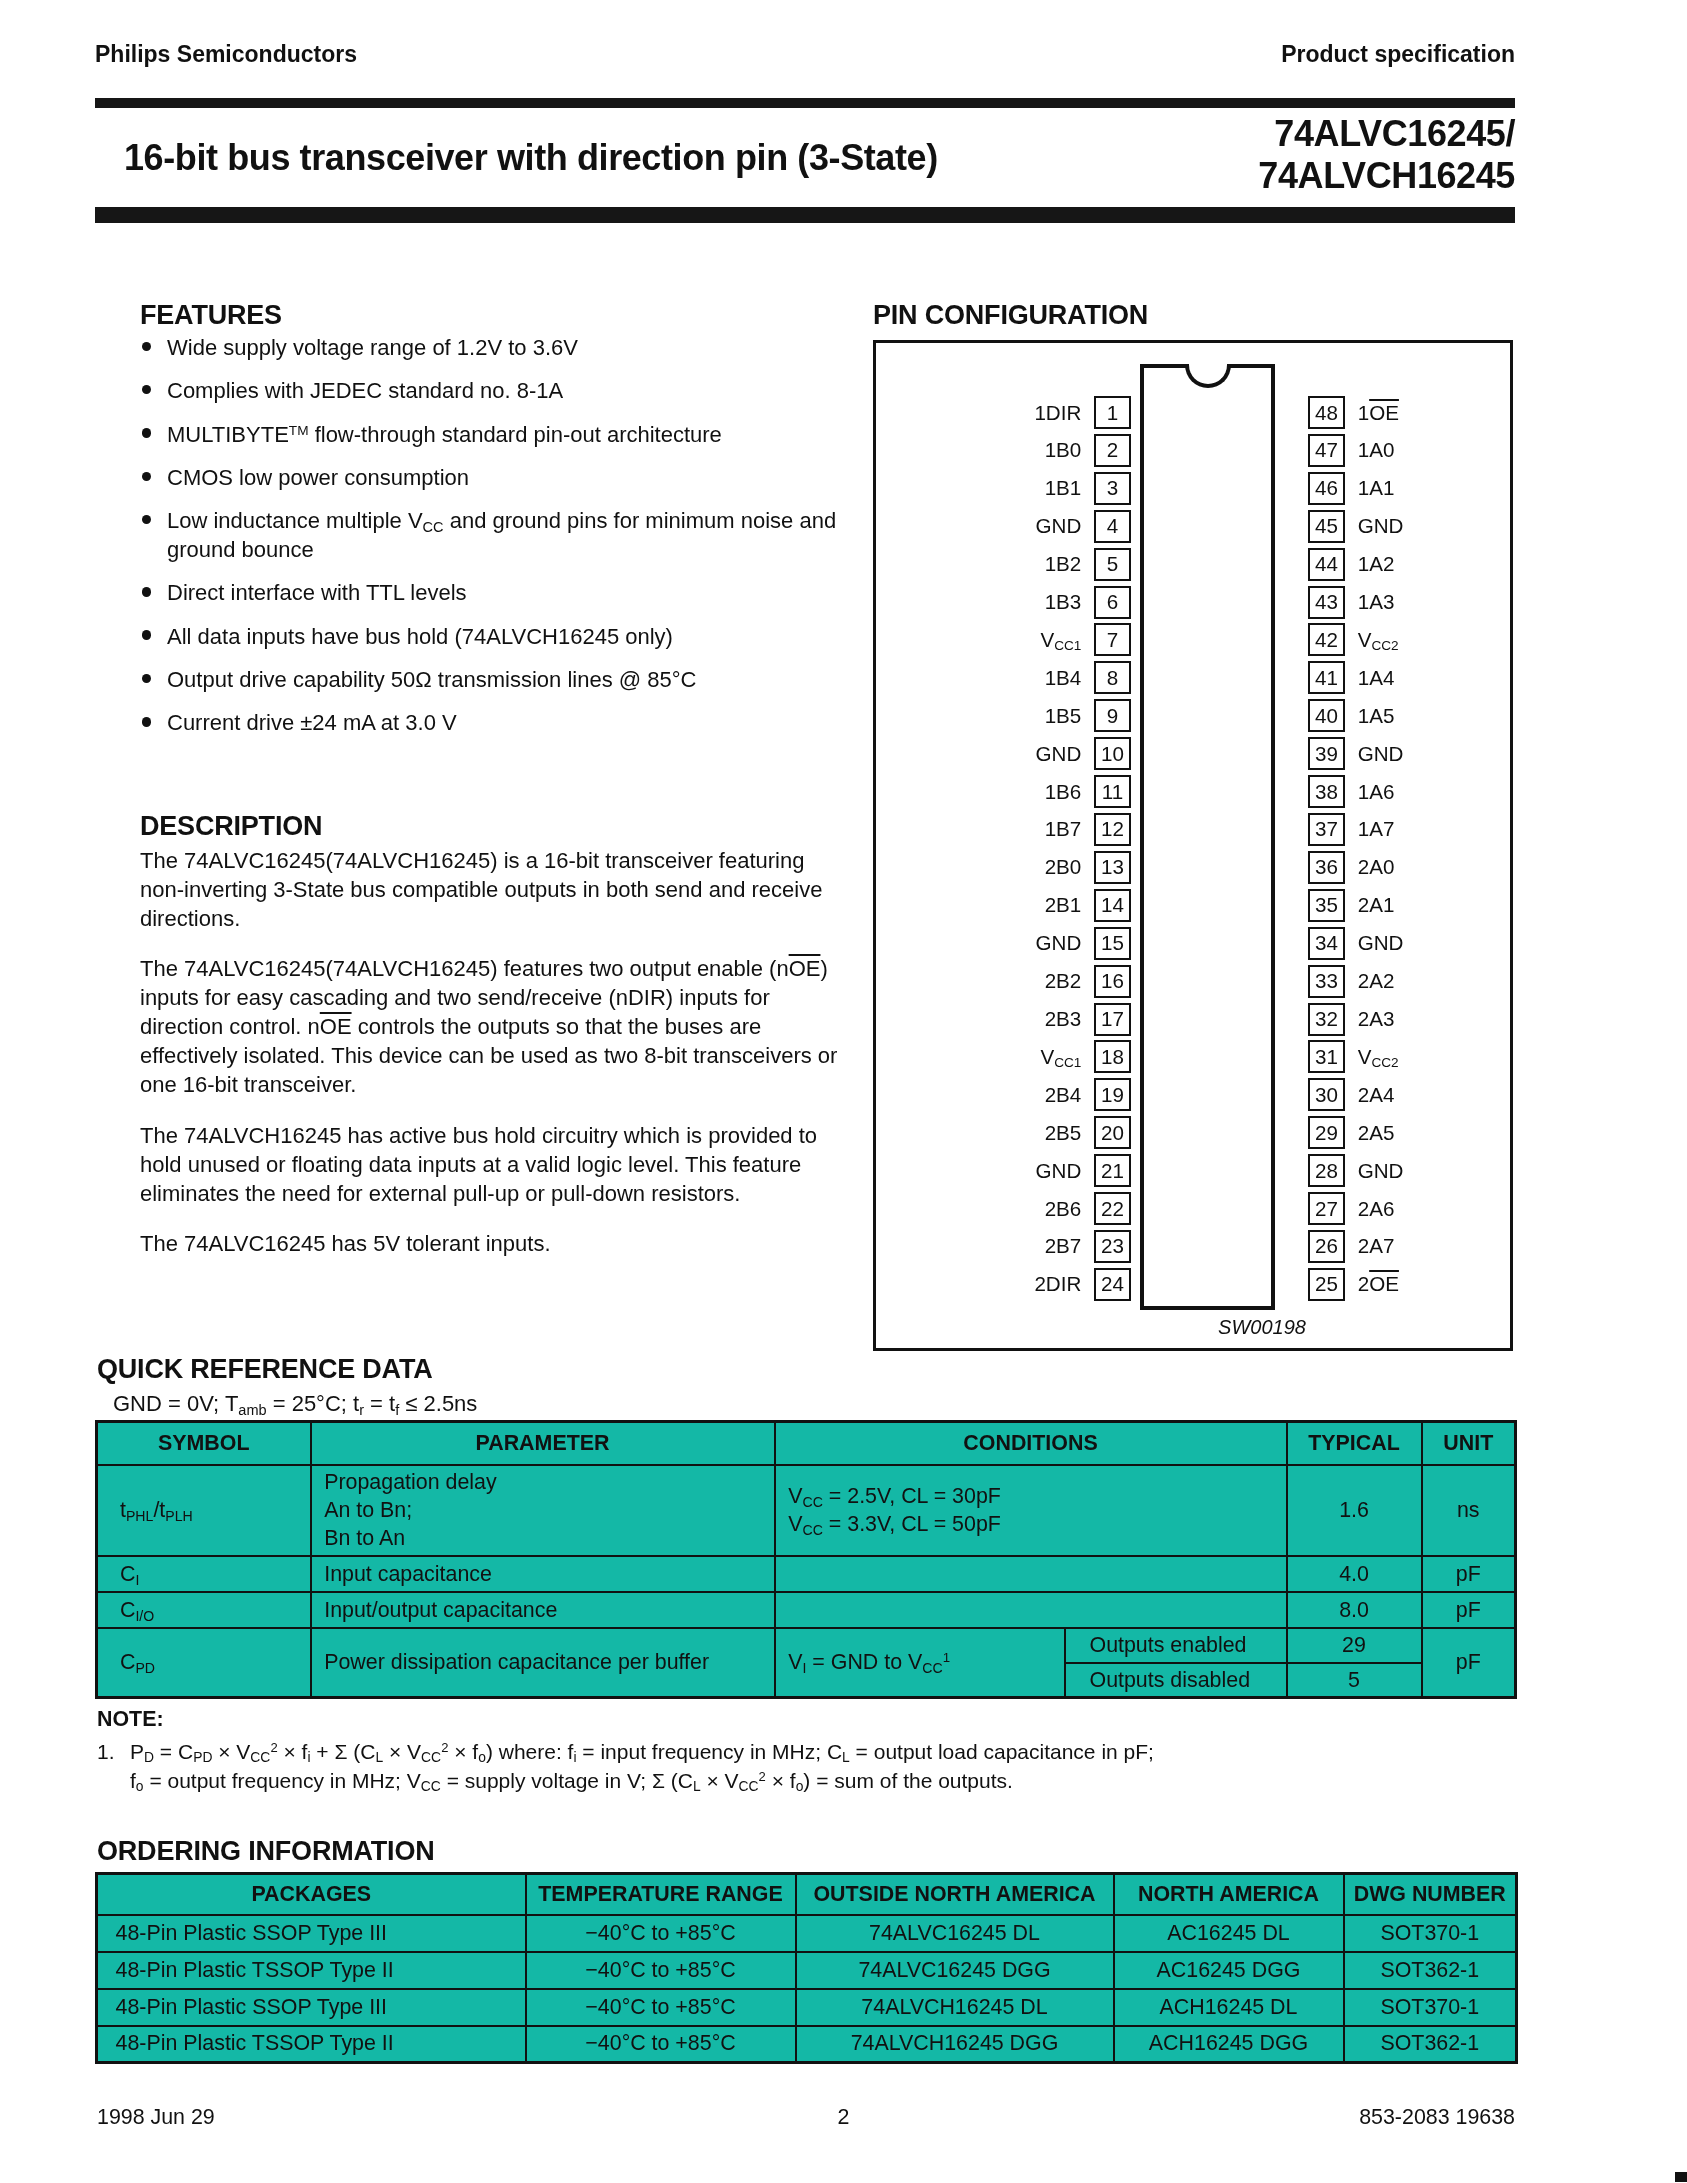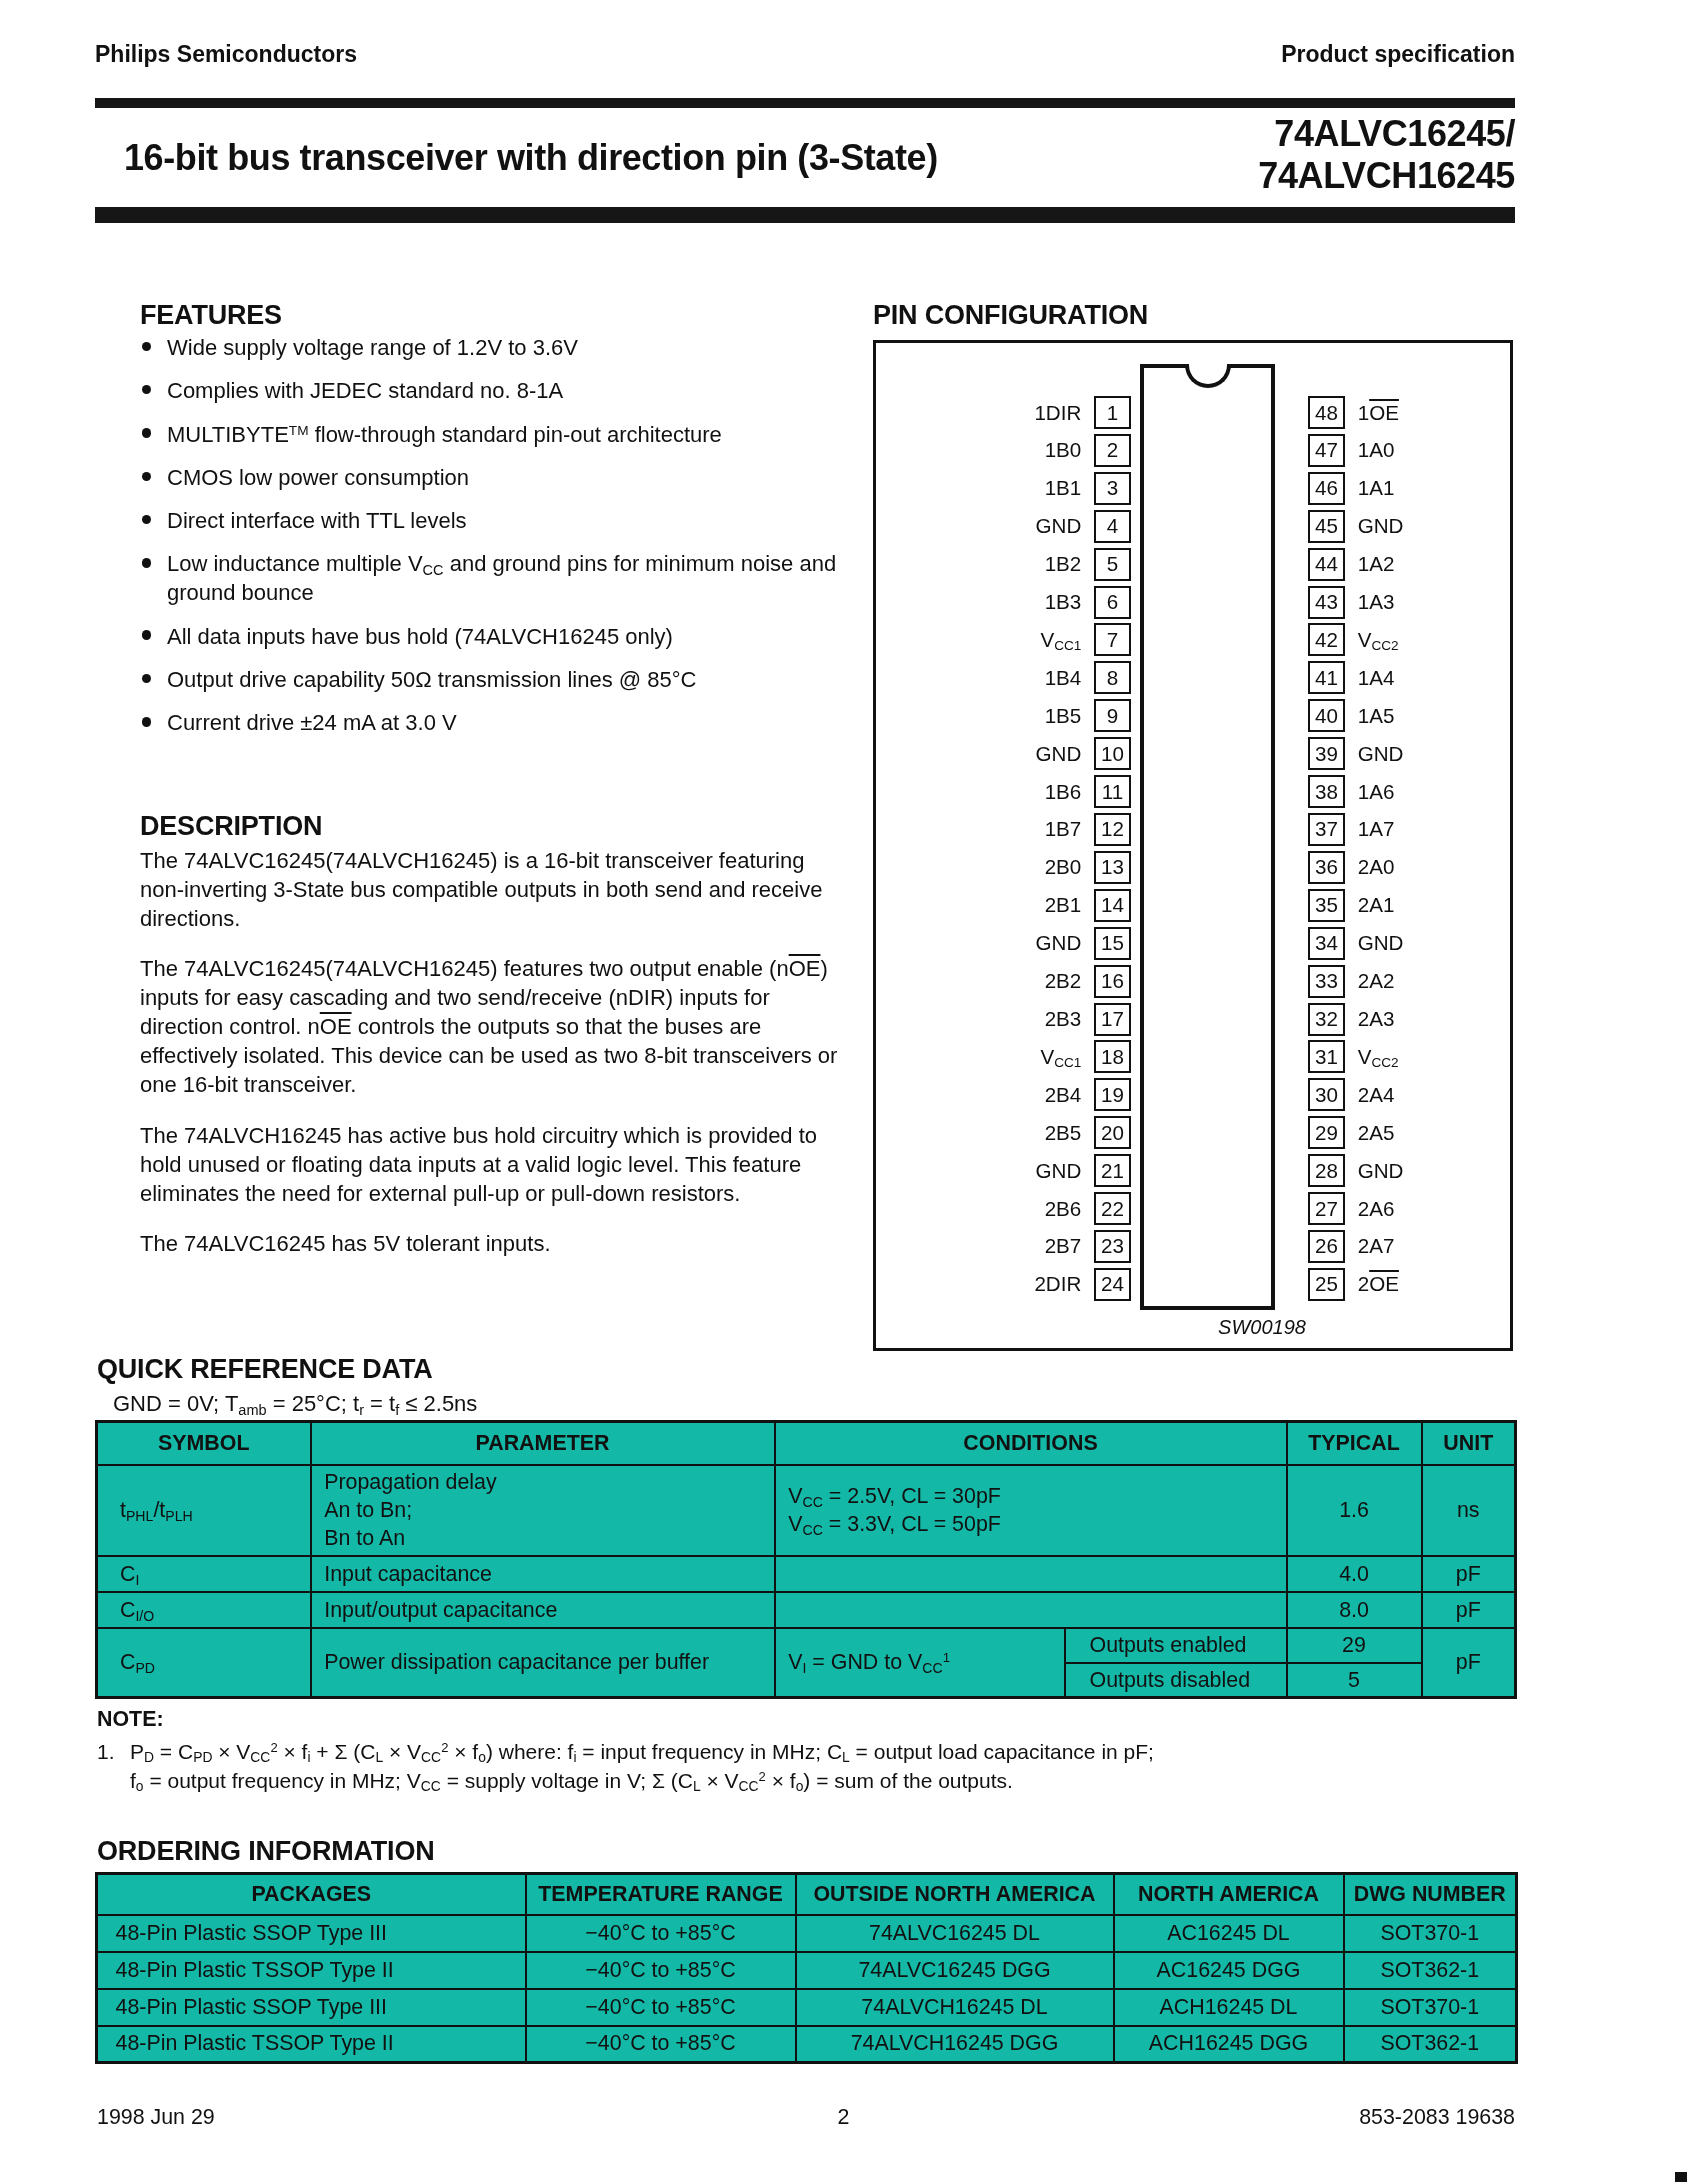--- a/index.html
+++ b/index.html
@@ -95,22 +95,22 @@
     </div>
   </div>
   <div class="rule-2"></div>
 
   <div class="section-heading" style="left:140px; top:300px;">FEATURES</div>
   <ul class="features-list" id="features-list">
       <li>Wide supply voltage range of 1.2V to 3.6V</li>
       <li>Complies with JEDEC standard no. 8-1A</li>
       <li>MULTIBYTE<sup>TM</sup> flow-through standard pin-out architecture</li>
       <li>CMOS low power consumption</li>
+      <li>Low inductance multiple V<sub>CC</sub> and ground pins for minimum noise and ground bounce</li>
       <li>Direct interface with TTL levels</li>
-      <li>Low inductance multiple V<sub>CC</sub> and ground pins for minimum noise and ground bounce</li>
       <li>All data inputs have bus hold (74ALVCH16245 only)</li>
       <li>Output drive capability 50Ω transmission lines @ 85°C</li>
       <li>Current drive ±24 mA at 3.0 V</li>
     </ul>
 
   <div class="section-heading" style="left:140px; top:811px;">DESCRIPTION</div>
   <div class="description-body" id="description-body">
       <p>The 74ALVC16245(74ALVCH16245) is a 16-bit transceiver featuring non-inverting 3-State bus compatible outputs in both send and receive directions.</p>
       <p>The 74ALVC16245(74ALVCH16245) features two output enable (n<span class="ov">OE</span>) inputs for easy cascading and two send/receive (nDIR) inputs for direction control. n<span class="ov">OE</span> controls the outputs so that the buses are effectively isolated. This device can be used as two 8-bit transceivers or one 16-bit transceiver.</p>
       <p>The 74ALVCH16245 has active bus hold circuitry which is provided to hold unused or floating data inputs at a valid logic level. This feature eliminates the need for external pull-up or pull-down resistors.</p>

